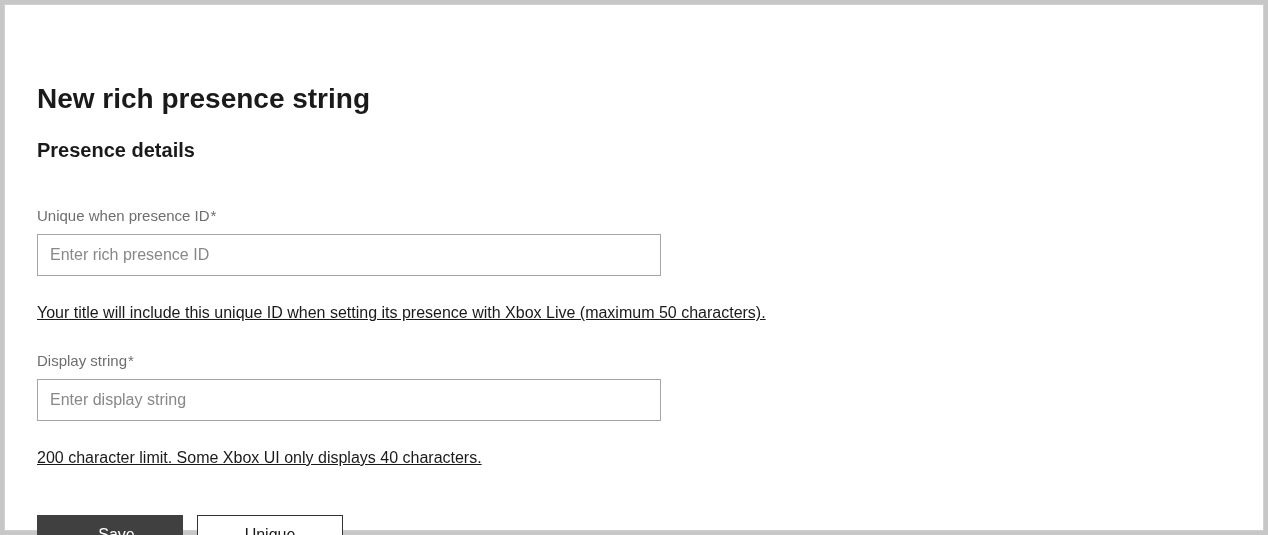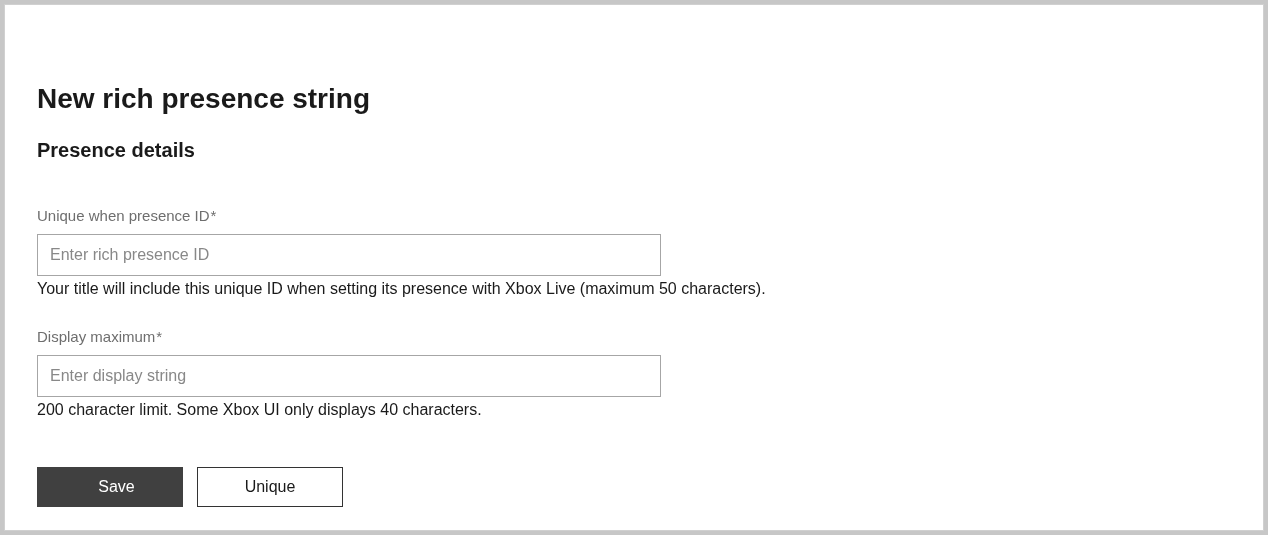--- a/index.html
+++ b/index.html
@@ -57,21 +57,22 @@
       color: #333;
       outline: none;
       display: block;
     }
     .text-input::placeholder {
       color: #888888;
     }
     .help-text {
       font-size: 16px;
       color: #1a1a1a;
-      margin-top: 4px;
+      margin-top: 28px;
+      text-decoration: underline;
     }
     .button-row {
       margin-top: 48px;
       display: flex;
       gap: 14px;
     }
     .btn {
       width: 146px;
       height: 40px;
       font-size: 16px;
@@ -103,21 +104,21 @@
   <div class="field-group">
     <label class="field-label">
       <span>Unique when presence ID</span><span class="required-marker">*</span>
     </label>
     <input type="text" class="text-input" placeholder="Enter rich presence ID" style="">
     <div class="help-text">Your title will include this unique ID when setting its presence with Xbox Live (maximum 50 characters).</div>
   </div>
 
   <div class="field-group">
     <label class="field-label">
-      <span>Display maximum</span><span class="required-marker">*</span>
+      <span>Display string</span><span class="required-marker">*</span>
     </label>
     <input type="text" class="text-input" placeholder="Enter display string" style="">
     <div class="help-text">200 character limit. Some Xbox UI only displays 40 characters.</div>
   </div>
 
   <div class="button-row">
     <button class="btn btn-primary">Save</button>
     <button class="btn btn-secondary">Unique</button>
   </div>
 </div>

